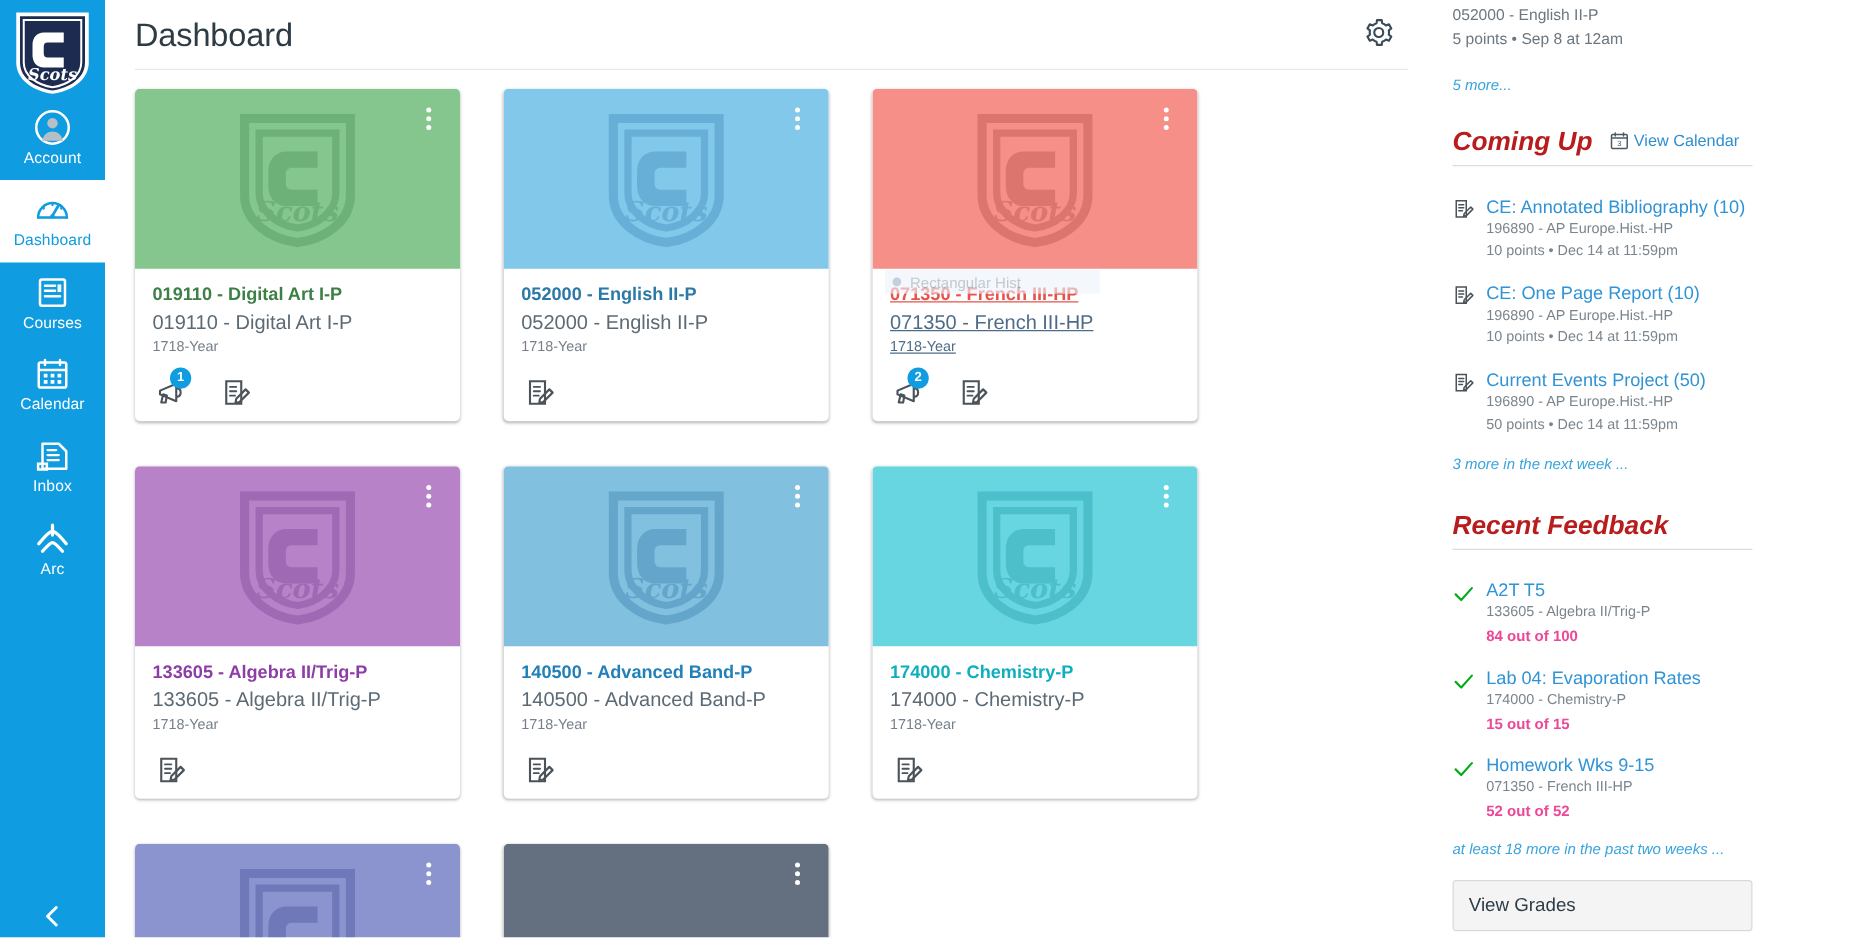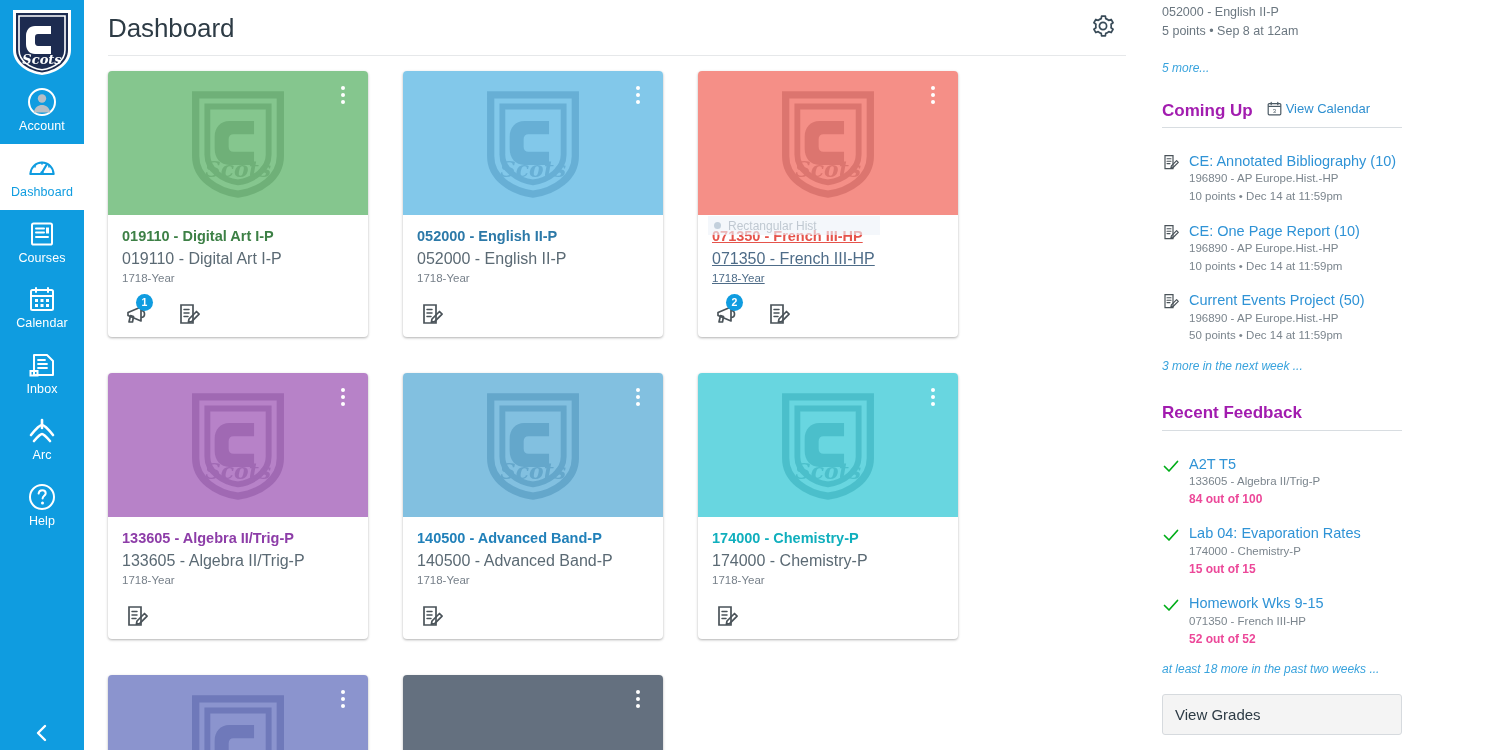--- a/index.html
+++ b/index.html
@@ -123,21 +123,21 @@
   .rb-todo-tail { padding-top: 0px; }
   .rb-sub { font-size: 12.5px; color: #6b7780; line-height: 1.5; }
   .rb-more {
     display: block; font-size: 12px; font-style: italic; color: #39a3dd;
     text-decoration: none; cursor: pointer;
   }
   .rb-section-head {
     display: flex; align-items: baseline; justify-content: flex-start;
     gap: 14px; border-bottom: 1px solid #d8dde1; padding-bottom: 6px;
   }
-  .rb-title { font-size: 17px; font-weight: 700; color: #a21caf; line-height: 1.2; }
+  .rb-title { font-size: 21px; font-weight: 700; color: #b91c1c; line-height: 1.2; font-style: italic; }
   .rb-headlink {
     font-size: 13px; color: #2e8fd0; text-decoration: none; cursor: pointer;
     display: flex; align-items: flex-start; gap: 4px; white-space: nowrap;
   }
   .rb-headlink .ico { width: 15px; height: 15px; display: block; color: #4c5a64; }
   .rb-headlink .ico svg { width: 100%; height: 100%; display: block; }
   .rb-list { margin-top: 24px; }
   .rb-row { display: flex; gap: 9px; margin-bottom: 16px; }
   .rb-rowico { width: 18px; height: 18px; flex: 0 0 18px; margin-top: 2px; color: #4a5359; }
   .rb-rowico svg { width: 100%; height: 100%; display: block; }
@@ -253,30 +253,20 @@
       <span class="gn-ico">
         <svg viewBox="0 0 30 30">
           <path d="M4 19c5.2-6.5 8.6-10 11-10s5.8 3.5 11 10" fill="none" stroke="currentColor" stroke-width="2.6" stroke-linecap="round"></path>
           <path d="M7 25c4-4.6 6.4-7 8-7s4 2.4 8 7" fill="none" stroke="currentColor" stroke-width="2.6" stroke-linecap="round"></path>
           <path d="M15 4v8" stroke="currentColor" stroke-width="2.6" stroke-linecap="round"></path>
         </svg>
       </span>
       <span class="gn-label">Arc</span>
     </a>
 
-    <a class="gn-item">
-      <span class="gn-ico">
-        <svg viewBox="0 0 30 30">
-          <circle cx="15" cy="15" r="12" fill="none" stroke="currentColor" stroke-width="2"></circle>
-          <path d="M11.6 11.6c.3-2.2 1.8-3.4 3.6-3.4 2 0 3.5 1.3 3.5 3.1 0 2.4-3.1 2.7-3.1 5.3" fill="none" stroke="currentColor" stroke-width="2" stroke-linecap="round"></path>
-          <circle cx="15.5" cy="21" r="1.5" fill="currentColor"></circle>
-        </svg>
-      </span>
-      <span class="gn-label">Help</span>
-    </a>
 
     <div style="margin-top:auto;width:84px;height:34px;display:flex;align-items:center;justify-content:center;">
       <svg width="20" height="20" viewBox="0 0 20 20">
         <path d="M13 3 6 10l7 7" fill="none" stroke="#fff" stroke-width="2.4" stroke-linecap="round" stroke-linejoin="round"></path>
       </svg>
     </div>
   </nav>
 
   <main class="content">
 

